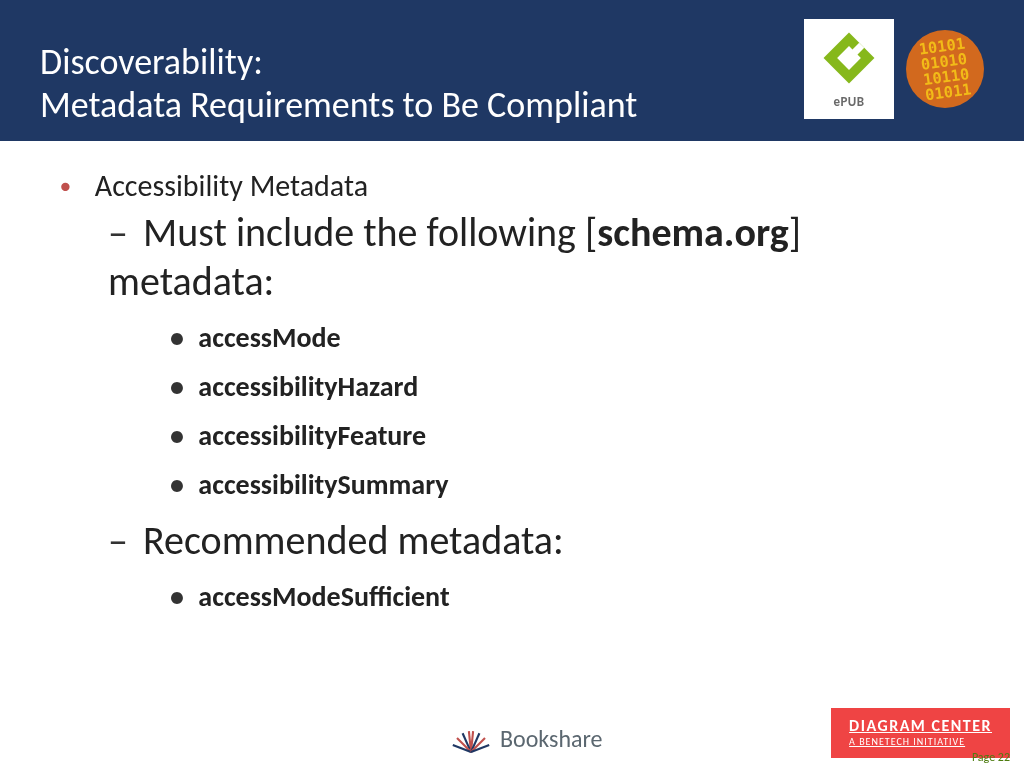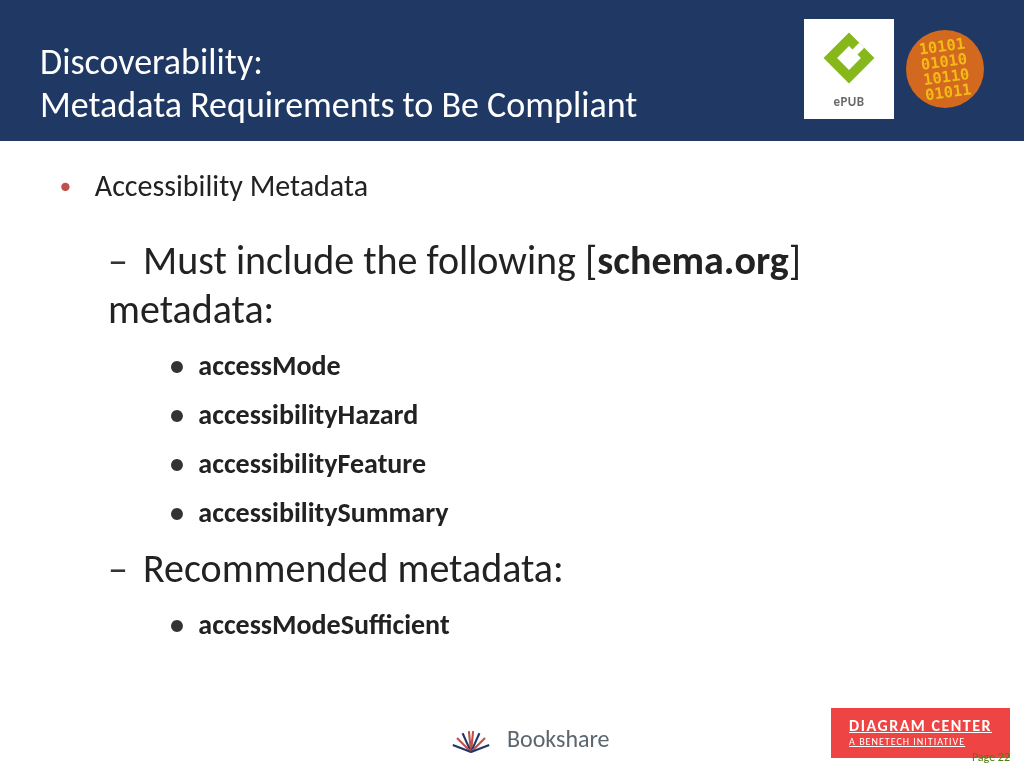--- a/index.html
+++ b/index.html
@@ -33,21 +33,21 @@
     display: flex; align-items: center; justify-content: center;
   }
   .binary-circle .digits {
     font-family: monospace; font-size: 14px; color: #f5c518;
     line-height: 1; transform: rotate(-8deg) scale(1.1);
     font-weight: bold; opacity: 0.9;
   }
 
   
   .body { padding: 26px 50px 0 50px; font-size: 30px; color: #222; }
-  .lvl1 { margin-left: 10px; margin-bottom: 32px; }
+  .lvl1 { margin-left: 10px; margin-bottom: 4px; }
   .lvl1::before {
     content: "●"; color: #c0504d; font-size: 18px;
     display: inline-block; width: 28px; vertical-align: middle;
     position: relative; top: -3px;
   }
   .lvl2 { margin-left: 58px; margin-bottom: 14px; font-size: 40px; }
   .lvl2::before {
     content: "–"; color: #333; display: inline-block; width: 26px;
   }
   .lvl3 { margin-left: 120px; margin-bottom: 14px; font-size: 28px; font-weight: 700; }
@@ -56,21 +56,21 @@
     display: inline-block; width: 22px;
   }
   .bold { font-weight: 700; }
 
   
   .footer {
     position: absolute; bottom: 10px; left: 0; right: 0;
     display: flex; align-items: center; justify-content: flex-end;
     gap: 22px; padding-right: 14px;
   }
-  .bookshare { display: flex; align-items: center; gap: 15px; position: absolute; left: 450px; bottom: 0; }
+  .bookshare { display: flex; align-items: center; gap: 8px; position: absolute; left: 450px; bottom: 0; }
   .bookshare svg { width: 42px; height: 36px; }
   .bookshare-text { font-size: 24px; color: #5b6770; }
   .diagram-box {
     background: #ef4444; color: #fff;
     padding: 8px 18px 10px 18px;
     text-align: left;
     text-decoration: underline;
   }
   .diagram-title { font-size: 16px; font-weight: 700; letter-spacing: 1.5px; }
   .diagram-sub { font-size: 10px; letter-spacing: 1px; }

